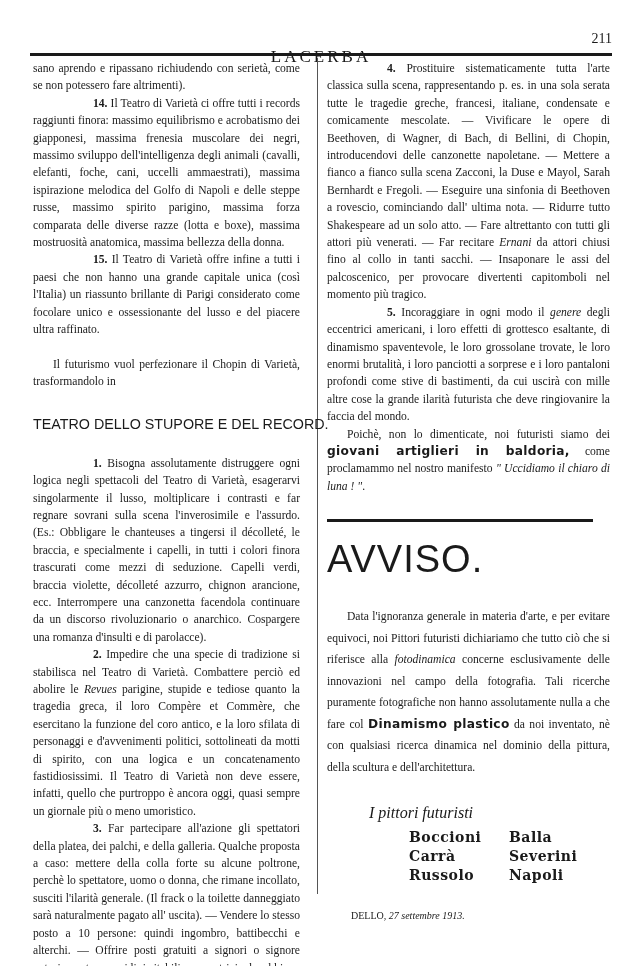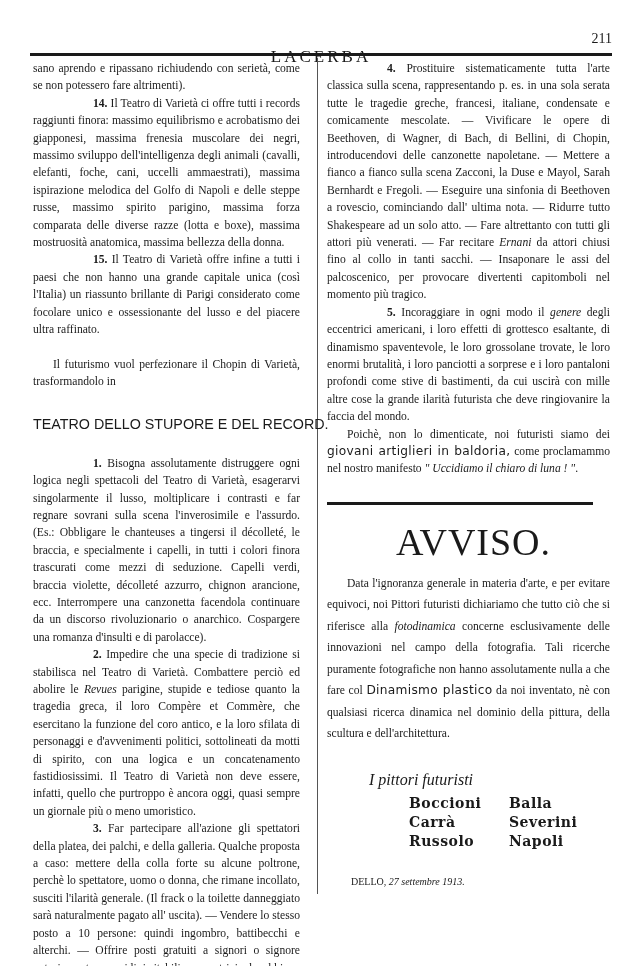--- a/index.html
+++ b/index.html
@@ -13,24 +13,24 @@
   .col-divider { position: absolute; left: 317px; top: 58px; width: 1px; height: 836px; background: #555; }
   .col { position: absolute; top: 60px; font-size: 11.6px; line-height: 17.4px; text-align: justify; }
   .col.left { left: 33px; width: 267px; }
   .col.right { left: 327px; width: 283px; }
   p { margin: 0; }
   .ind { text-indent: 20px; }
   .num { font-weight: bold; margin-left: 40px; }
   .section-title { font-family: "Liberation Sans", "DejaVu Sans", sans-serif; font-size: 14.3px;
                    margin: 26px 0 21px 0; text-align: left; letter-spacing: 0; white-space: nowrap; }
   .gap { height: 17px; }
-  .bold-sans { font-family: "DejaVu Sans", sans-serif; font-weight: normal; font-size: 12.2px; letter-spacing: 0.3px; }
+  .bold-sans { font-family: "DejaVu Sans", sans-serif; font-weight: bold; font-size: 12.2px; letter-spacing: 0.3px; }
   .rule-mid { height: 3px; background: #1a1a1a; margin: 24px 0 14px 0; width: 266px; margin-left: 0; }
-  .avviso { font-family: Liberation Serif, serif; font-size: 38px; text-align: center;
-            letter-spacing: 1px; line-height: 46px; margin-bottom: 8px; margin-right: -10px; }
+  .avviso { font-family: Liberation Sans, sans-serif; font-size: 38px; 
+            letter-spacing: 1px; line-height: 46px; margin-bottom: 24px; margin-right: -10px; }
   .avviso-body { line-height: 21.5px; font-size: 11.6px; }
   .signoff { font-style: italic; font-size: 16px; margin: 26px 0 6px 42px; }
   .names { display: grid; grid-template-columns: 100px 100px; margin-left: 82px; row-gap: 0; }
   .names span { font-family: "DejaVu Serif", serif; font-weight: bold; font-size: 14px; line-height: 19px; letter-spacing: 0.5px; }
   .dateline { font-size: 10px; margin: 22px 0 0 24px; }
   .dateline i { font-style: italic; }
 </style>
 </head>
 <body>
 

